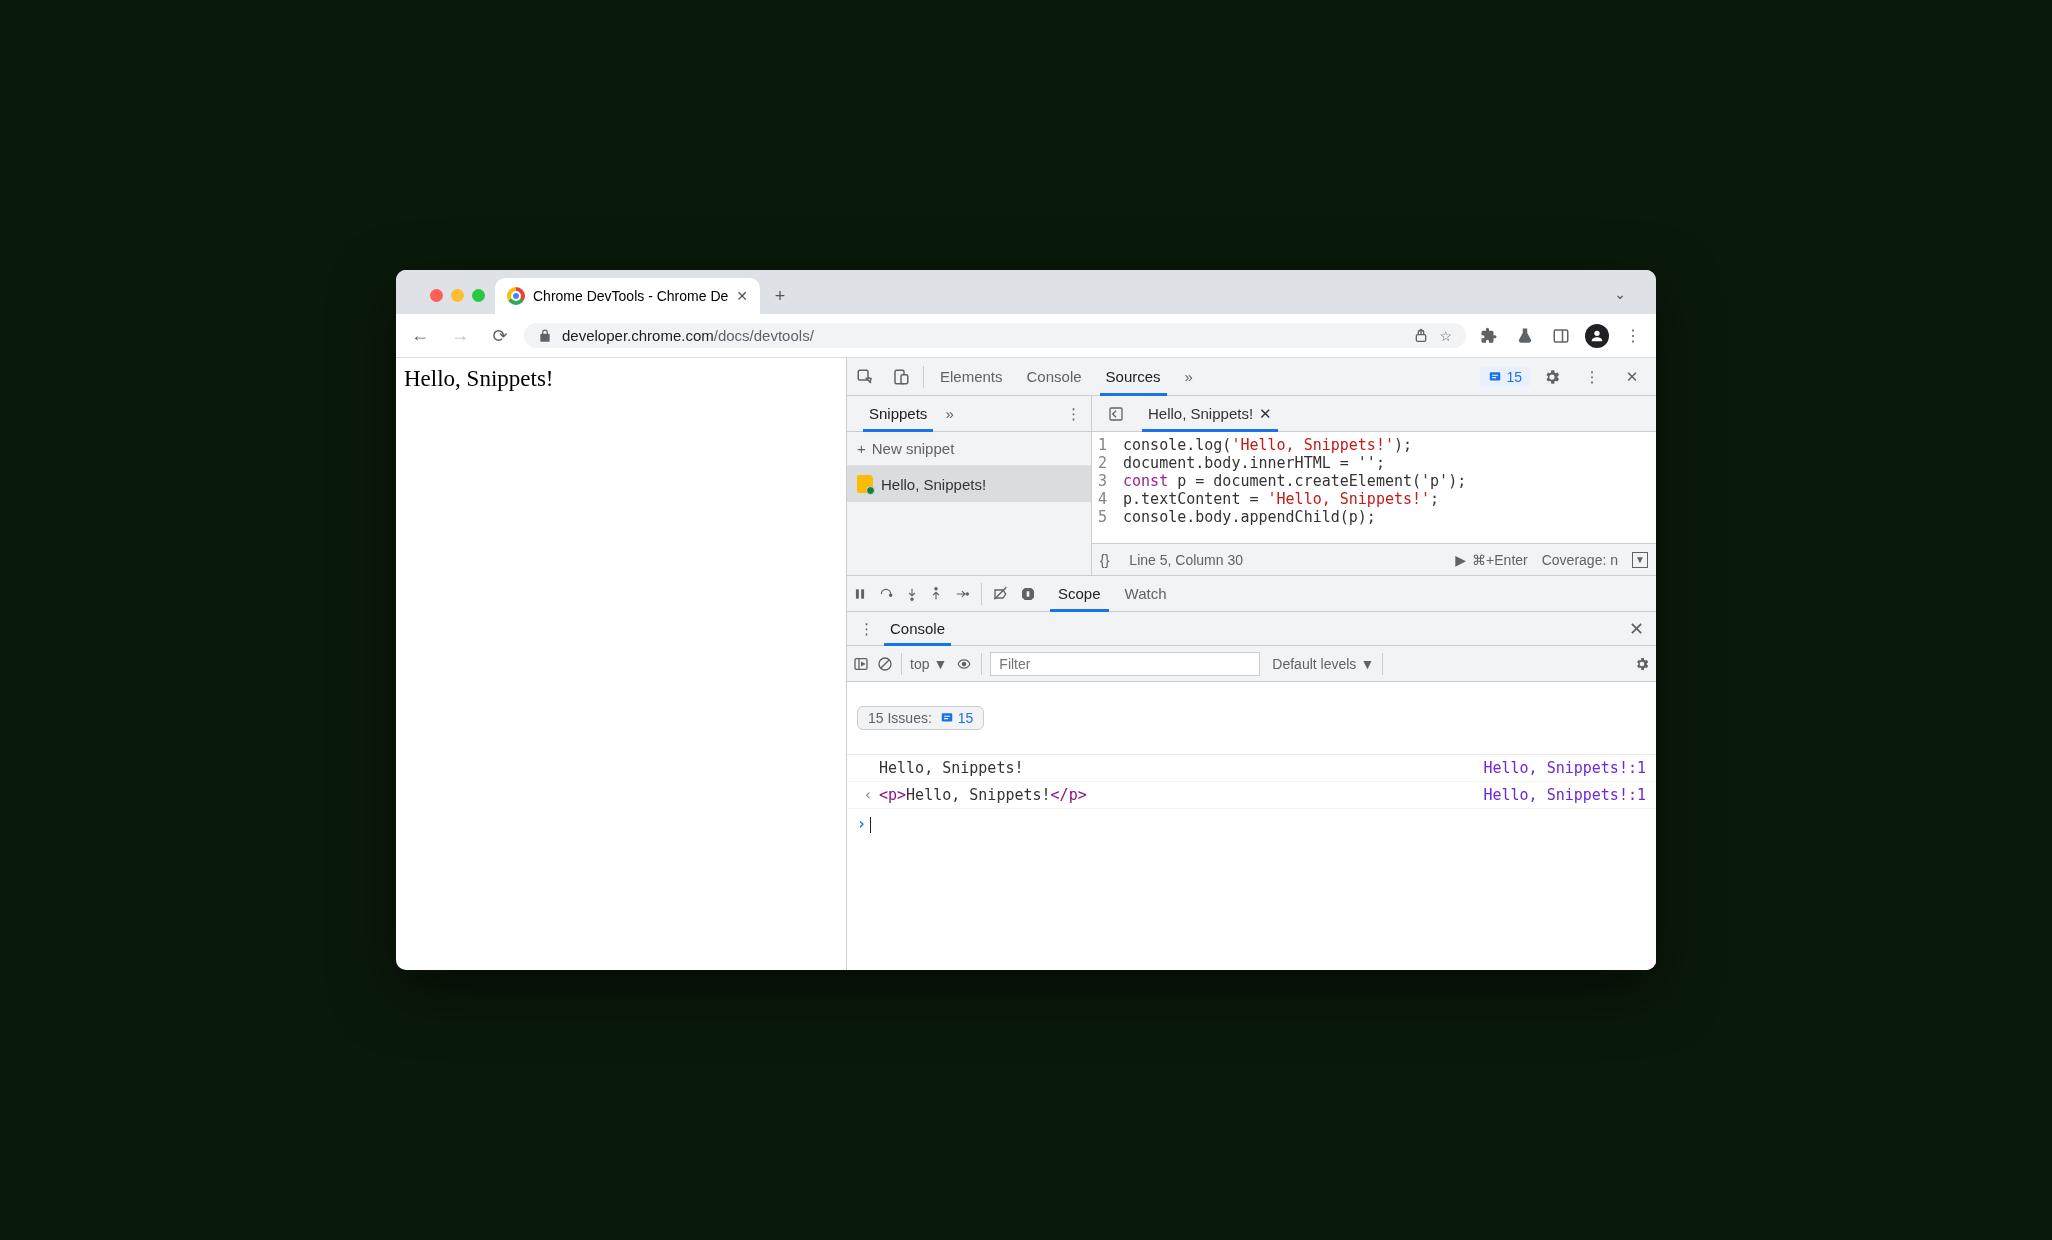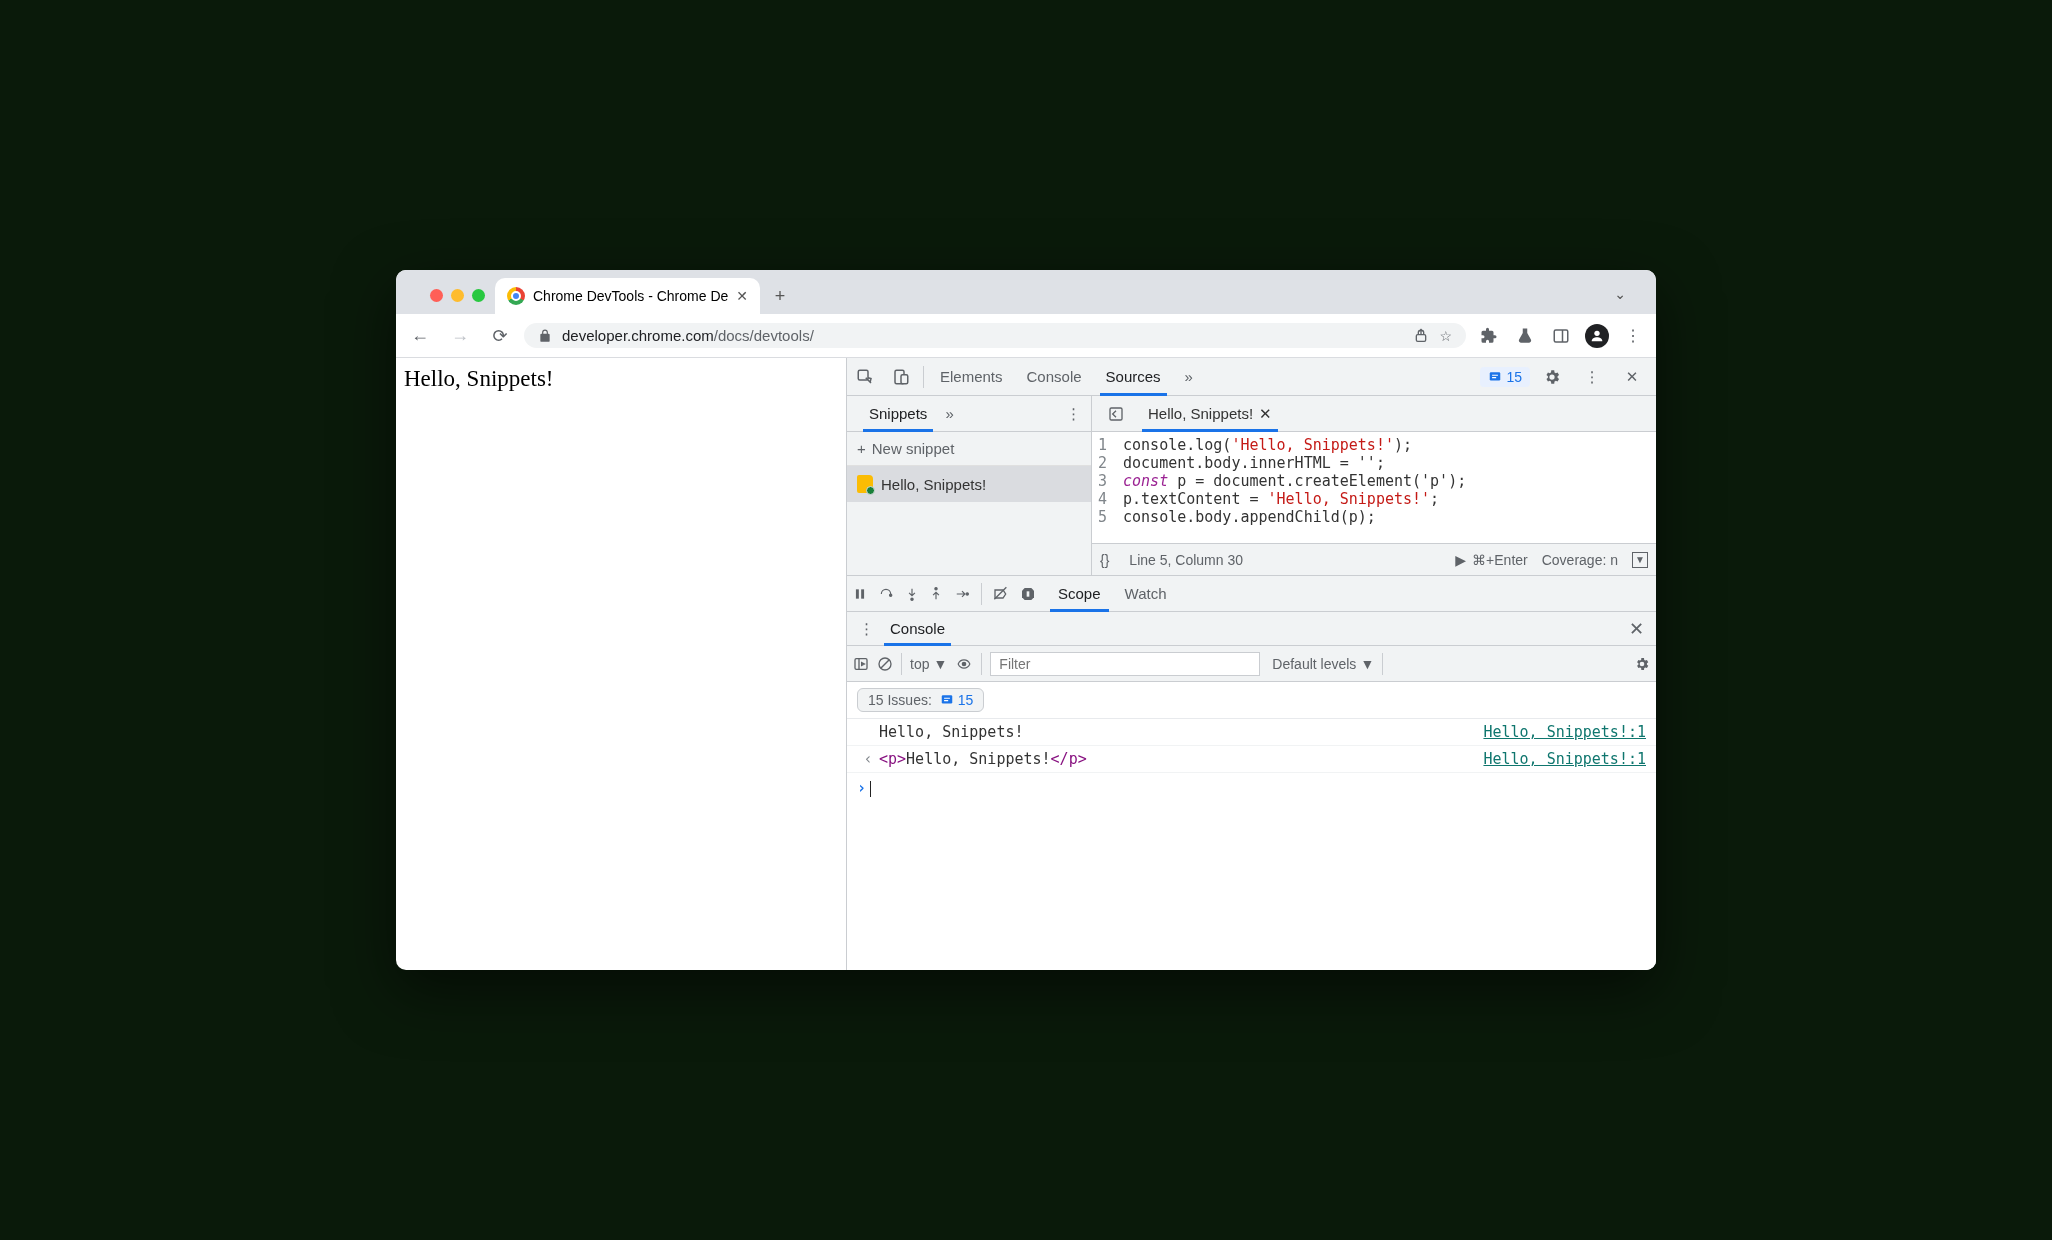--- a/index.html
+++ b/index.html
@@ -48,48 +48,48 @@
 .snip-item{ height:36px; display:flex; align-items:center; padding:0 10px; gap:8px; background:#dadce0; }
 .snip-icon{ width:16px; height:18px; background:#fbbc04; border-radius:2px 4px 2px 2px; position:relative;}
 .snip-icon::after{ content:""; position:absolute; right:-2px; bottom:-2px; width:7px; height:7px; background:#188038; border-radius:50%; border:1px solid #dadce0;}
 .src-ed{ flex:1; display:flex; flex-direction:column; background:#fff;}
 .ed-tabs{ height:36px; display:flex; align-items:center; border-bottom:1px solid #cacdd1; background:#f1f3f4; padding-left:6px; gap:6px;}
 .ed-tab{ padding:0 8px; height:100%; display:flex; align-items:center; gap:6px; position:relative;}
 .ed-tab.active::after{ content:""; position:absolute; left:2px; right:2px; bottom:-1px; height:3px; background:#1a73e8;}
 .code{ flex:1; background:#fff; font-family:Menlo,monospace; font-size:15px; display:flex; overflow:auto;}
 .gutter{ text-align:right; color:#80868b; padding:4px 10px 4px 6px; }
 .lines{ padding:4px 6px; }
-.str{ color:#c41a16;} .kw{ color:#9b2393;font-style:italic;}
+.str{ color:#c41a16;} .kw{ color:#9b2393;}
 .ed-status{ height:32px; border-top:1px solid #cacdd1; background:#f1f3f4; display:flex; align-items:center; padding:0 8px; gap:14px; color:#5f6368; font-size:14px;}
 .ed-status .sp{ margin-left:6px;}
 
 .dbg-bar{ height:36px; display:flex; align-items:center; border-bottom:1px solid #cacdd1; background:#f1f3f4; padding:0 6px; gap:10px; color:#5f6368;}
 .dbg-bar .sep{ width:1px; height:22px; background:#cacdd1;}
 .dbg-tabs{ display:flex; align-items:center; height:100%;}
 .dbg-tab{ padding:0 12px; height:100%; display:flex; align-items:center; position:relative;}
 .dbg-tab.active{ color:#202124;}
 .dbg-tab.active::after{ content:""; position:absolute; left:4px; right:4px; bottom:-1px; height:3px; background:#1a73e8;}
 
 .drawer{ flex:1; display:flex; flex-direction:column; background:#fff; min-height:0;}
 .dr-hdr{ height:34px; display:flex; align-items:center; border-bottom:1px solid #cacdd1; background:#f1f3f4; padding:0 6px;}
 .dr-tab{ padding:0 10px; height:100%; display:flex; align-items:center; color:#202124; position:relative;}
 .dr-tab::after{ content:""; position:absolute; left:4px; right:4px; bottom:-1px; height:3px; background:#1a73e8;}
 .dr-close{ margin-left:auto; font-size:18px; color:#5f6368; padding:0 6px;}
 .con-tools{ height:36px; display:flex; align-items:center; border-bottom:1px solid #cacdd1; background:#f1f3f4; padding:0 6px; gap:8px; color:#5f6368; font-size:14px;}
 .con-tools .sep{ width:1px; height:22px; background:#cacdd1;}
 .ctx{ display:flex; align-items:center; gap:4px;}
 .filter-inp{ flex:0 0 270px; height:24px; border:1px solid #cacdd1; background:#fff; padding:0 8px; font-size:14px; color:#5f6368;}
-.con-issues{ padding:6px 10px; border-bottom:1px solid #e8eaed;}
+.con-issues{ padding:24px 10px; border-bottom:1px solid #e8eaed;}
 .iss-chip{ display:inline-flex; border:1px solid #cacdd1; border-radius:6px; padding:3px 10px; align-items:center; gap:8px; font-size:14px; color:#5f6368; background:#f1f3f4;}
 .iss-chip .b{ color:#1a73e8; display:flex; align-items:center; gap:4px;}
 .con-body{ font-family:Menlo,monospace; font-size:15px; flex:1; overflow:auto;}
 .cline{ display:flex; align-items:center; padding:4px 10px; border-bottom:1px solid #f1f3f4;}
 .cline .pre{ width:22px; color:#80868b; text-align:center;}
 .cline .msg{ flex:1;}
-.cline .src{ color:#0f766e; text-decoration:underline;}
+.cline .src{ color:#6d28d9; }
 .tag{ color:#881280;}
 .prompt{ color:#1a73e8; font-weight:bold; padding:6px 10px;}
 .caret{ border-left:1px solid #222; display:inline-block; height:16px; margin-left:4px; vertical-align:middle;}
 
 .chrome-logo{ width:18px; height:18px; border-radius:50%; background:conic-gradient(#ea4335 0 120deg,#34a853 120deg 240deg,#fbbc05 240deg 360deg); position:relative;}
 .chrome-logo::after{ content:""; position:absolute; inset:4px; background:#4285f4; border-radius:50%; border:2px solid #fff;}
 svg{ display:block;}
 </style>
 </head>
 <body>

